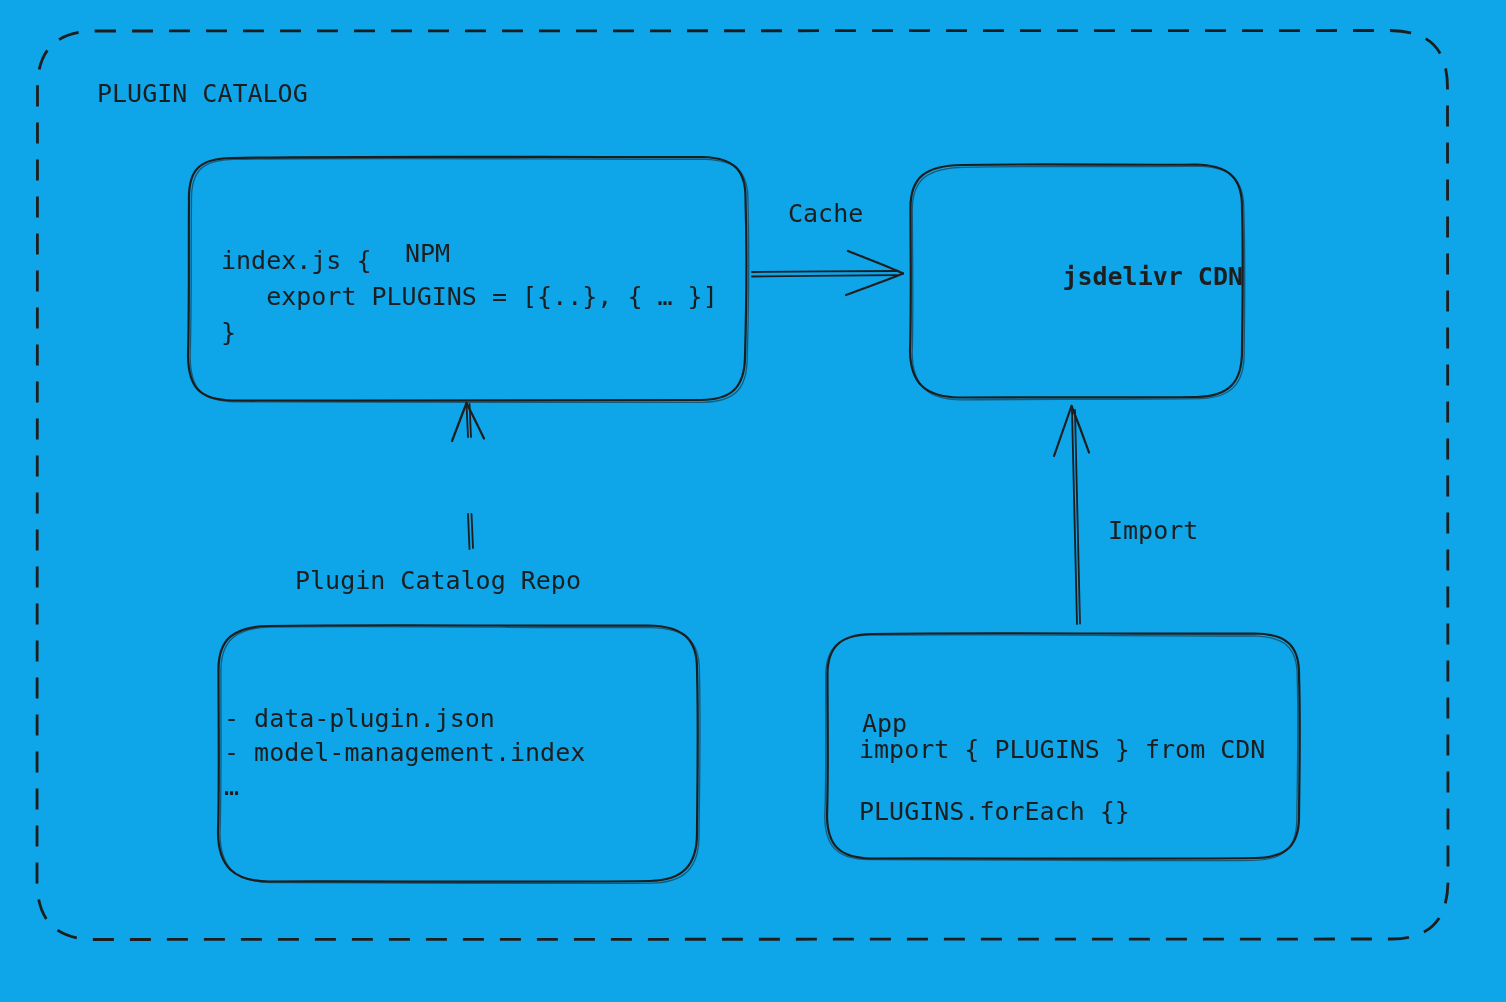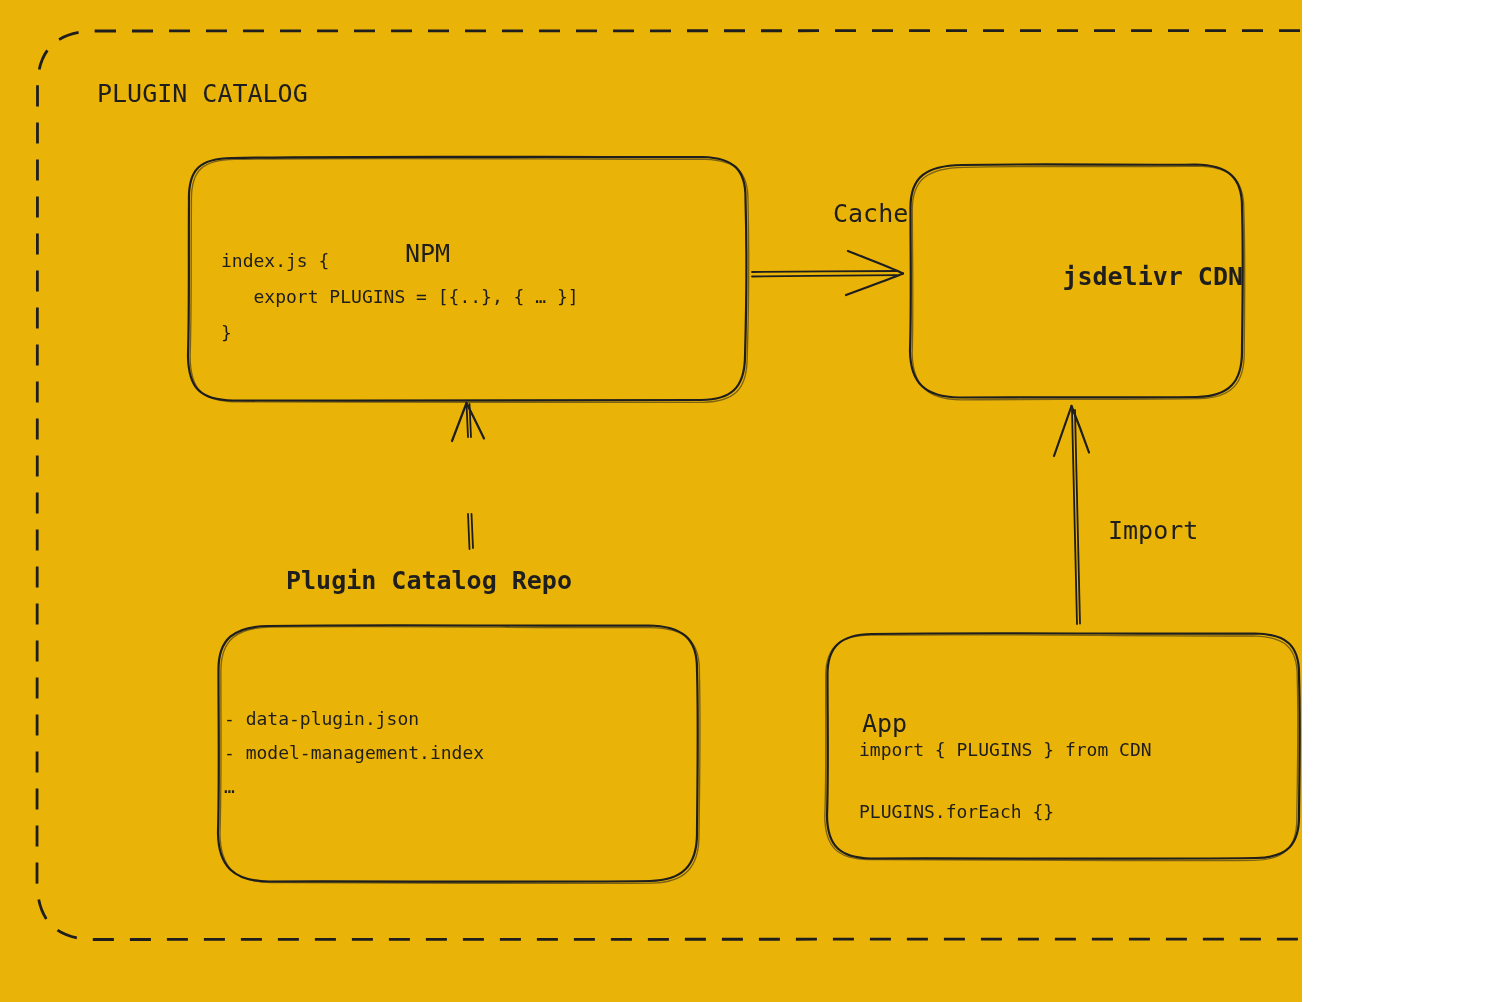--- a/index.html
+++ b/index.html
@@ -2,44 +2,44 @@
 <html><head>
 <meta charset="utf-8">
 <style>
   html, body {
     margin: 0;
     padding: 0;
     background: #ffffff;
   }
   #stage {
     position: relative;
-    width: 1302px;
+    width: 1506px;
     height: 1002px;
-    background: #eab308;
+    background: #0ea5e9;
     font-family: "DejaVu Sans Mono", "Liberation Mono", monospace;
     color: #1e1e1e;
     overflow: hidden;
   }
   #sketch-layer {
     position: absolute;
     left: 0;
     top: 0;
     width: 1506px;
     height: 1002px;
   }
   .txt {
     position: absolute;
     font-size: 25px;
     line-height: 31px;
     white-space: pre;
     color: #1e1e1e;
     margin: 0;
   }
   .code {
-    font-size: 18px;
+    font-size: 25px;
     white-space: pre;
   }
   .center {
     text-align: right;
     font-weight: bold;
   }
   
   .stroke {
     fill: none;
     stroke: #1e1e1e;
@@ -167,26 +167,26 @@
     </g>
   </svg>
 
   <div class="txt" style="left:97px; top:78px;">PLUGIN CATALOG</div>
 
   <div class="txt" style="left:405px; top:190px;margin-top:48px;">NPM</div>
   <pre class="txt code" style="left:221px; top:243px; line-height:36px;">index.js {
    export PLUGINS = [{..}, { … }]
 }</pre>
 
-  <div class="txt" style="left:788px; top:198px;margin-left:45px;">Cache</div>
+  <div class="txt" style="left:788px; top:198px;">Cache</div>
 
   <div class="txt center" style="left:910px; top:261px; width:333px;">jsdelivr CDN</div>
 
 
-  <div class="txt" style="left:286px; top:565px;font-weight:bold;">Plugin Catalog Repo</div>
+  <div class="txt" style="left:295px; top:565px;">Plugin Catalog Repo</div>
 
   <pre class="txt code" style="left:224px; top:702px; line-height:34px;">- data-plugin.json
 - model-management.index
 …</pre>
 
   <div class="txt" style="left:862px; top:708px;">App</div>
   <pre class="txt code" style="left:859px; top:734px; line-height:31px;">import { PLUGINS } from CDN
 
 PLUGINS.forEach {}</pre>
 

